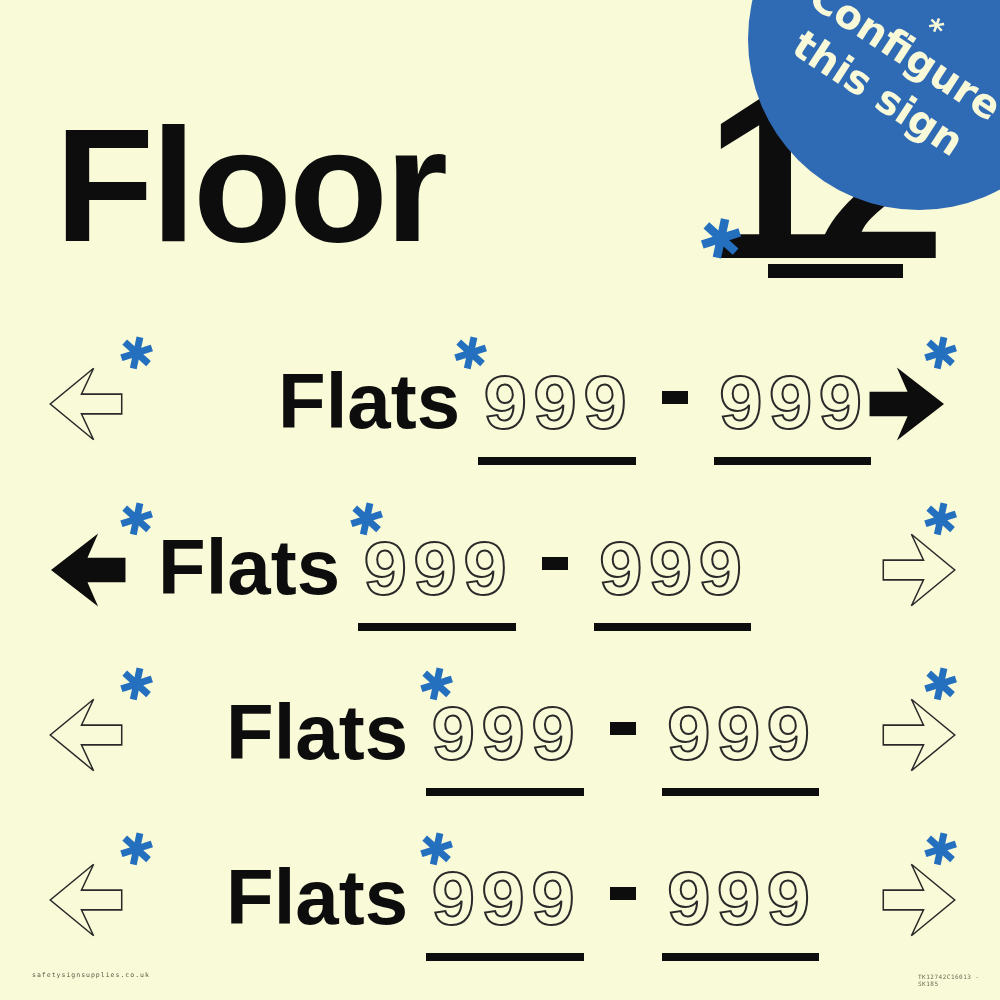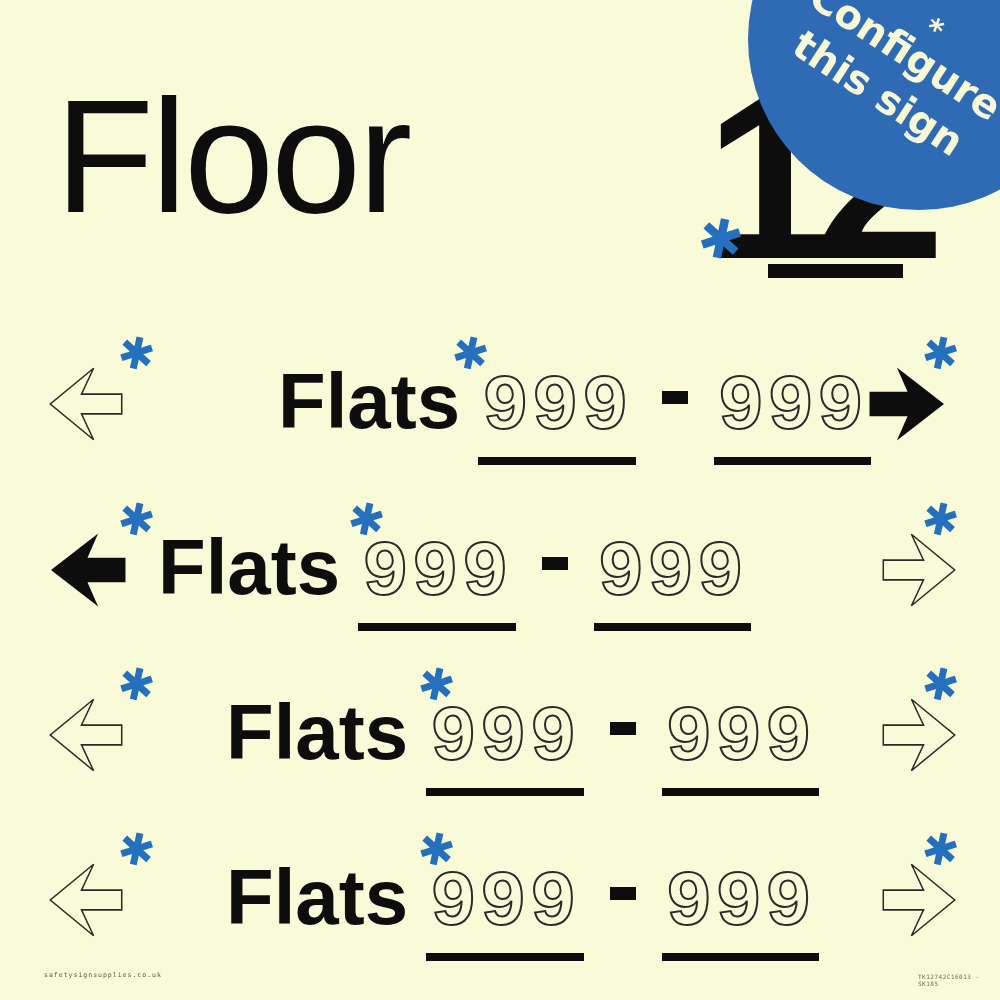--- a/index.html
+++ b/index.html
@@ -6,22 +6,22 @@
   .sign{
     position:relative;
     width:1000px;height:1000px;
     background:#F9FAD8;
     overflow:hidden;
     font-family:"Liberation Sans", sans-serif;
     color:#0d0d0d;
   }
   
   .title{
-    position:absolute;left:55px;top:75px;
-    font-size:162px;font-weight:400;line-height:1;
+    position:absolute;left:55px;top:104px;
+    font-size:162px;font-weight:700;line-height:1;
     letter-spacing:-3px;
   }
   .floor-number{
     position:absolute;left:705px;top:62px;
     font-size:232px;font-weight:700;line-height:1;
     letter-spacing:-18px;
     z-index:1;
   }
   .floor-underline{
     position:absolute;left:768px;top:264px;
@@ -82,21 +82,21 @@
     margin:0 26px;vertical-align:baseline;
     position:relative;top:-24px;
   }
   .arrow{position:absolute;top:36px;width:88px;height:76px;}
   .arrow-left{transform:scaleX(-1);}
   .arrow.outline polygon{fill:none;stroke:#2a2a2a;stroke-width:2;stroke-linejoin:miter;}
   .arrow.filled  polygon{fill:#0d0d0d;stroke:none;}
   .ast-row{font-size:44px;top:2px;}
   
   .footer-left{
-    position:absolute;left:44px;top:971px;
+    position:absolute;left:32px;top:971px;
     font-family:"DejaVu Sans Mono", monospace;
     font-size:6.5px;letter-spacing:1px;color:#5a5a46;
   }
   .footer-right{
     position:absolute;left:918px;top:973px;
     font-family:"DejaVu Sans Mono", monospace;
     font-size:6px;letter-spacing:0.5px;color:#6a6a55;
   }
 </style>
 </head>

